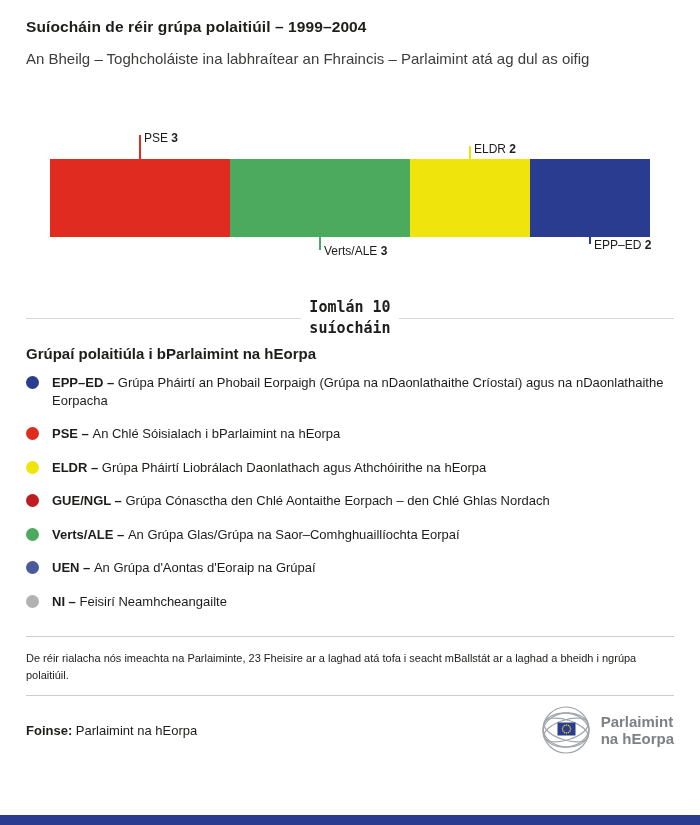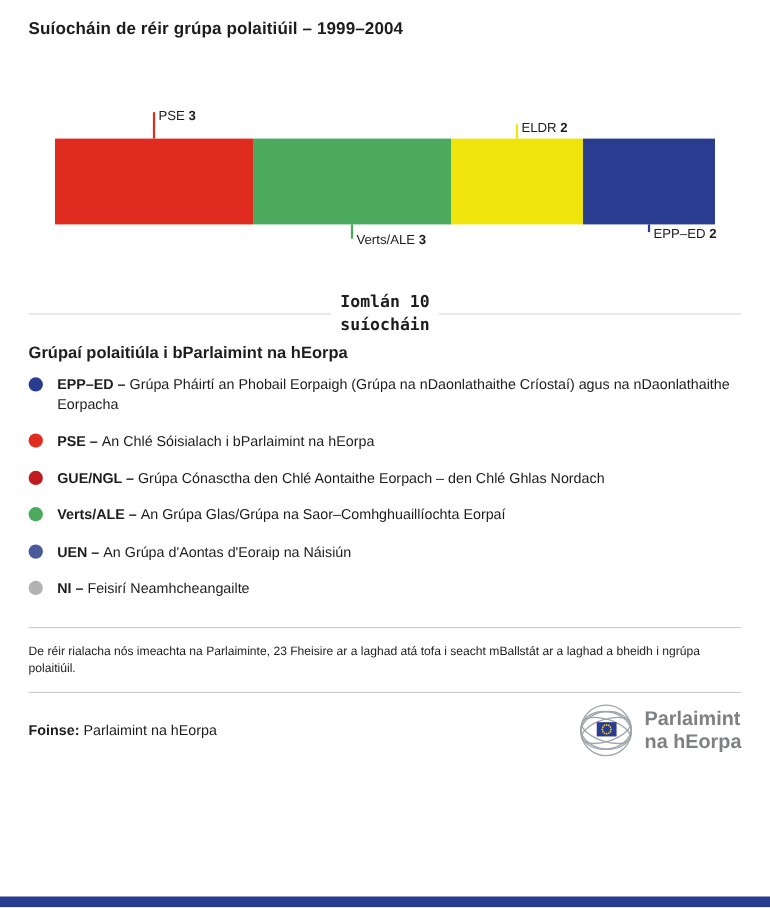--- a/index.html
+++ b/index.html
@@ -23,29 +23,30 @@
   .dot{width:13px;height:13px;border-radius:50%;flex:0 0 13px;margin-top:2px}
   .legend-text b{font-weight:700}
   hr{border:none;border-top:1px solid #cccccc}
   .hr1{margin-top:26px}
   .footnote{margin-top:13px;font-size:11px;line-height:1.5;color:#1d1d1b}
   .hr2{margin-top:12px}
   .footer{margin-top:8px;display:flex;justify-content:space-between;align-items:center}
   .source{font-size:13px}
   .source strong{font-weight:700}
   .brand{display:flex;align-items:center;gap:9px}
-  .brand-text{font-size:18px;font-weight:700;color:#7e8184;line-height:1.15}
+  .brand-text{font-size:15px;font-weight:700;color:#7e8184;line-height:1.15}
   .bottom-bar{position:absolute;left:0;right:0;bottom:0;height:10px}
 </style>
 </head>
 <body>
 
 <div class="page">
 
   <h1>Suíocháin de réir grúpa polaitiúil – 1999–2004</h1>
+  <p class="subtitle">An Bheilg – Toghcholáiste ina labhraítear an Fhraincis – Parlaimint atá ag dul as oifig</p>
 
   <div class="chart" id="chart">
     <div class="bar" id="bar">
         <div class="seg" style="width: 30%; background: rgb(224, 43, 32);"></div>
         <div class="seg" style="width: 30%; background: rgb(76, 170, 95);"></div>
         <div class="seg" style="width: 20%; background: rgb(239, 228, 12);"></div>
         <div class="seg" style="width: 20%; background: rgb(42, 60, 143);"></div>
       </div>
   <div class="lbl-line" style="left: calc(15% - 1px); background: rgb(224, 43, 32); top: 4px; height: 24px;"></div>
       <div class="seg-label" style="left: calc(15% + 4px); top: 1px;"><span>PSE </span><b>3</b></div>
@@ -71,30 +72,34 @@
   <div class="legend" id="legend">
       <div class="legend-row">
         <span class="dot" style="background: rgb(42, 60, 143);"></span>
         <div class="legend-text"><b>EPP–ED – </b><span>Grúpa Pháirtí an Phobail Eorpaigh (Grúpa na nDaonlathaithe Críostaí) agus na nDaonlathaithe Eorpacha</span></div>
       </div>
       <div class="legend-row">
         <span class="dot" style="background: rgb(224, 43, 32);"></span>
         <div class="legend-text"><b>PSE – </b><span>An Chlé Sóisialach i bParlaimint na hEorpa</span></div>
       </div>
       <div class="legend-row">
+        <span class="dot" style="background: rgb(239, 228, 12);"></span>
+        <div class="legend-text"><b>ELDR – </b><span>Grúpa Pháirtí Liobrálach Daonlathach agus Athchóirithe na hEorpa</span></div>
+      </div>
+      <div class="legend-row">
         <span class="dot" style="background: rgb(191, 27, 33);"></span>
         <div class="legend-text"><b>GUE/NGL – </b><span>Grúpa Cónasctha den Chlé Aontaithe Eorpach – den Chlé Ghlas Nordach</span></div>
       </div>
       <div class="legend-row">
         <span class="dot" style="background: rgb(76, 170, 95);"></span>
         <div class="legend-text"><b>Verts/ALE – </b><span>An Grúpa Glas/Grúpa na Saor–Comhghuaillíochta Eorpaí</span></div>
       </div>
       <div class="legend-row">
         <span class="dot" style="background: rgb(75, 90, 155);"></span>
-        <div class="legend-text"><b>UEN – </b><span>An Grúpa d'Aontas d'Eoraip na Náisiún</span></div>
+        <div class="legend-text"><b>UEN – </b><span>An Grúpa d'Aontas d'Eoraip na Grúpaí</span></div>
       </div>
       <div class="legend-row">
         <span class="dot" style="background: rgb(178, 178, 178);"></span>
         <div class="legend-text"><b>NI – </b><span>Feisirí Neamhcheangailte</span></div>
       </div>
     </div>
 
   <hr class="hr1">
   <p class="footnote">De réir rialacha nós imeachta na Parlaiminte, 23 Fheisire ar a laghad atá tofa i seacht mBallstát ar a laghad a bheidh i ngrúpa polaitiúil.</p>
   <hr class="hr2">

